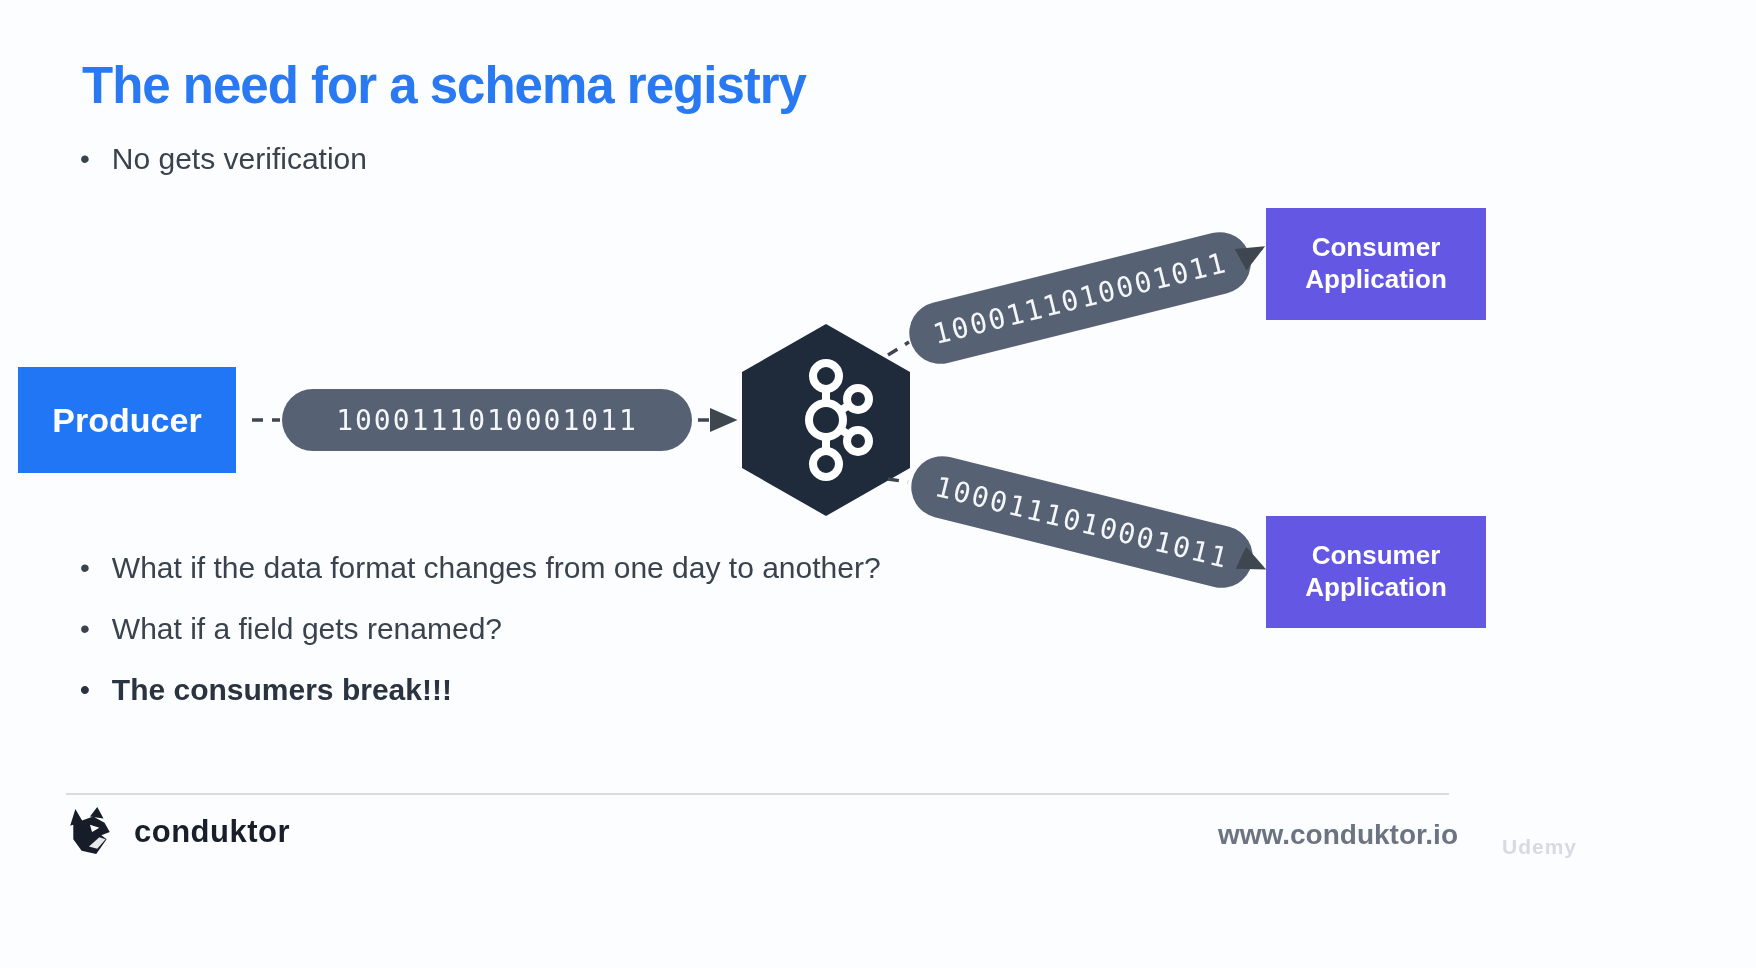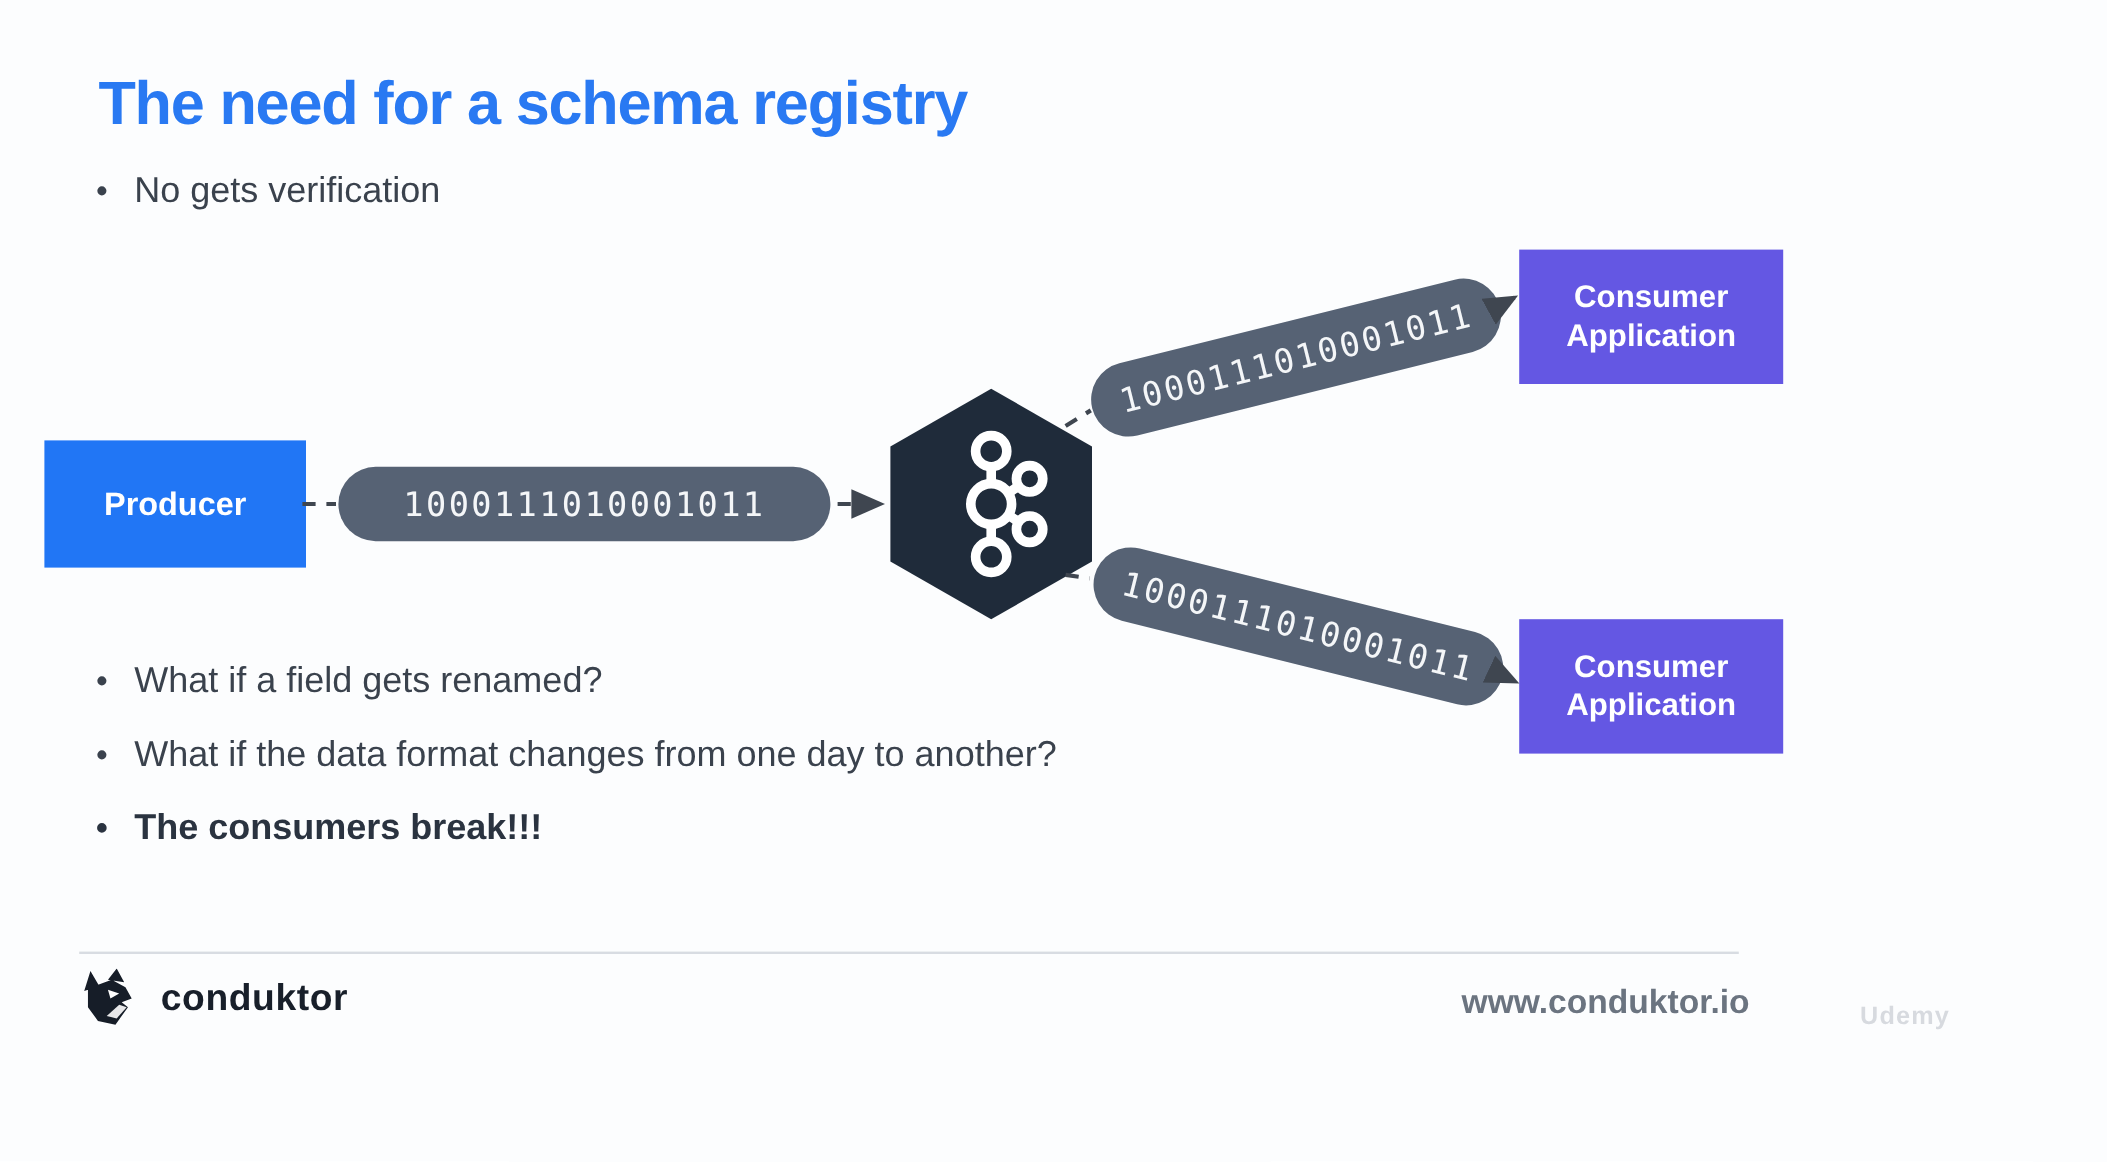--- a/index.html
+++ b/index.html
@@ -30,24 +30,24 @@
   ul.bullets li::before{
     content:"\2022";
     font-size:28px;color:#3a424d;
     margin-right:22px;line-height:34px;
   }
   ul.bullets li.bold{font-weight:bold;color:#2a3340;}
   ul.bullets li.bold::before{color:#2a3340;}
 
   
   .producer-box{
-    position:absolute;left:37px;top:367px;width:218px;height:106px;
+    position:absolute;left:18px;top:367px;width:218px;height:106px;
     background:#2176f5;color:#ffffff;
     display:flex;align-items:center;justify-content:center;
-    font-size:27px;font-weight:bold;
+    font-size:34px;font-weight:bold;
   }
   .msg-pill{
     position:absolute;height:62px;border-radius:31px;background:#566274;
     color:#f4f6f8;display:flex;align-items:center;justify-content:center;
     font-family:"DejaVu Sans Mono", monospace;
     font-size:28px;letter-spacing:2px;white-space:nowrap;
   }
   .msg-pill.p1{left:282px;top:389px;width:410px;}
   .msg-pill.p2{left:905px;top:267px;width:350px;transform:rotate(-14deg);}
   .msg-pill.p3{left:907px;top:491px;width:350px;transform:rotate(14deg);}
@@ -75,21 +75,20 @@
     font-size:31px;font-weight:600;color:#181f2a;letter-spacing:0.5px;
   }
   .site-url{
     position:absolute;right:298px;top:819px;
     font-size:28px;font-weight:bold;color:#6b7480;
   }
   .watermark{
     position:absolute;left:1502px;top:835px;
     font-size:21px;font-weight:bold;color:#b9bec6;opacity:0.55;
     letter-spacing:1px;
-    margin-left:48px;
   }
 </style>
 </head>
 <body>
 
 <div class="slide">
 
   <h1 class="title">The need for a schema registry</h1>
 
   <ul class="bullets top">
@@ -142,22 +141,22 @@
       <path d="M252,420 L280,420"></path>
       <path d="M698,420 L734,420" marker-end="url(#arr)"></path>
       <path d="M888,355 L909,342"></path>
       <path d="M1242,259 L1262,248" marker-end="url(#arr)"></path>
       <path d="M888,479 L908,482"></path>
       <path d="M1246,560 L1263,568" marker-end="url(#arr)"></path>
     </g>
   </svg>
 
   <ul class="bullets bottom">
+    <li>What if the data format changes from one day to another?</li>
     <li>What if a field gets renamed?</li>
-    <li>What if the data format changes from one day to another?</li>
     <li class="bold">The consumers break!!!</li>
   </ul>
 
   <div class="footer-divider"></div>
 
   <div class="brand">
     <svg width="46" height="50" viewBox="0 0 44 48">
       <path fill="#161d28" d="M7,2 L14,14 L2,18 Z
            M28,0 L34,11 L21,9 Z
            M5,16 L24,9 L35,15 L40,24 L32,27 L37,31 L27,45 L13,42 L5,31 Z"></path>

